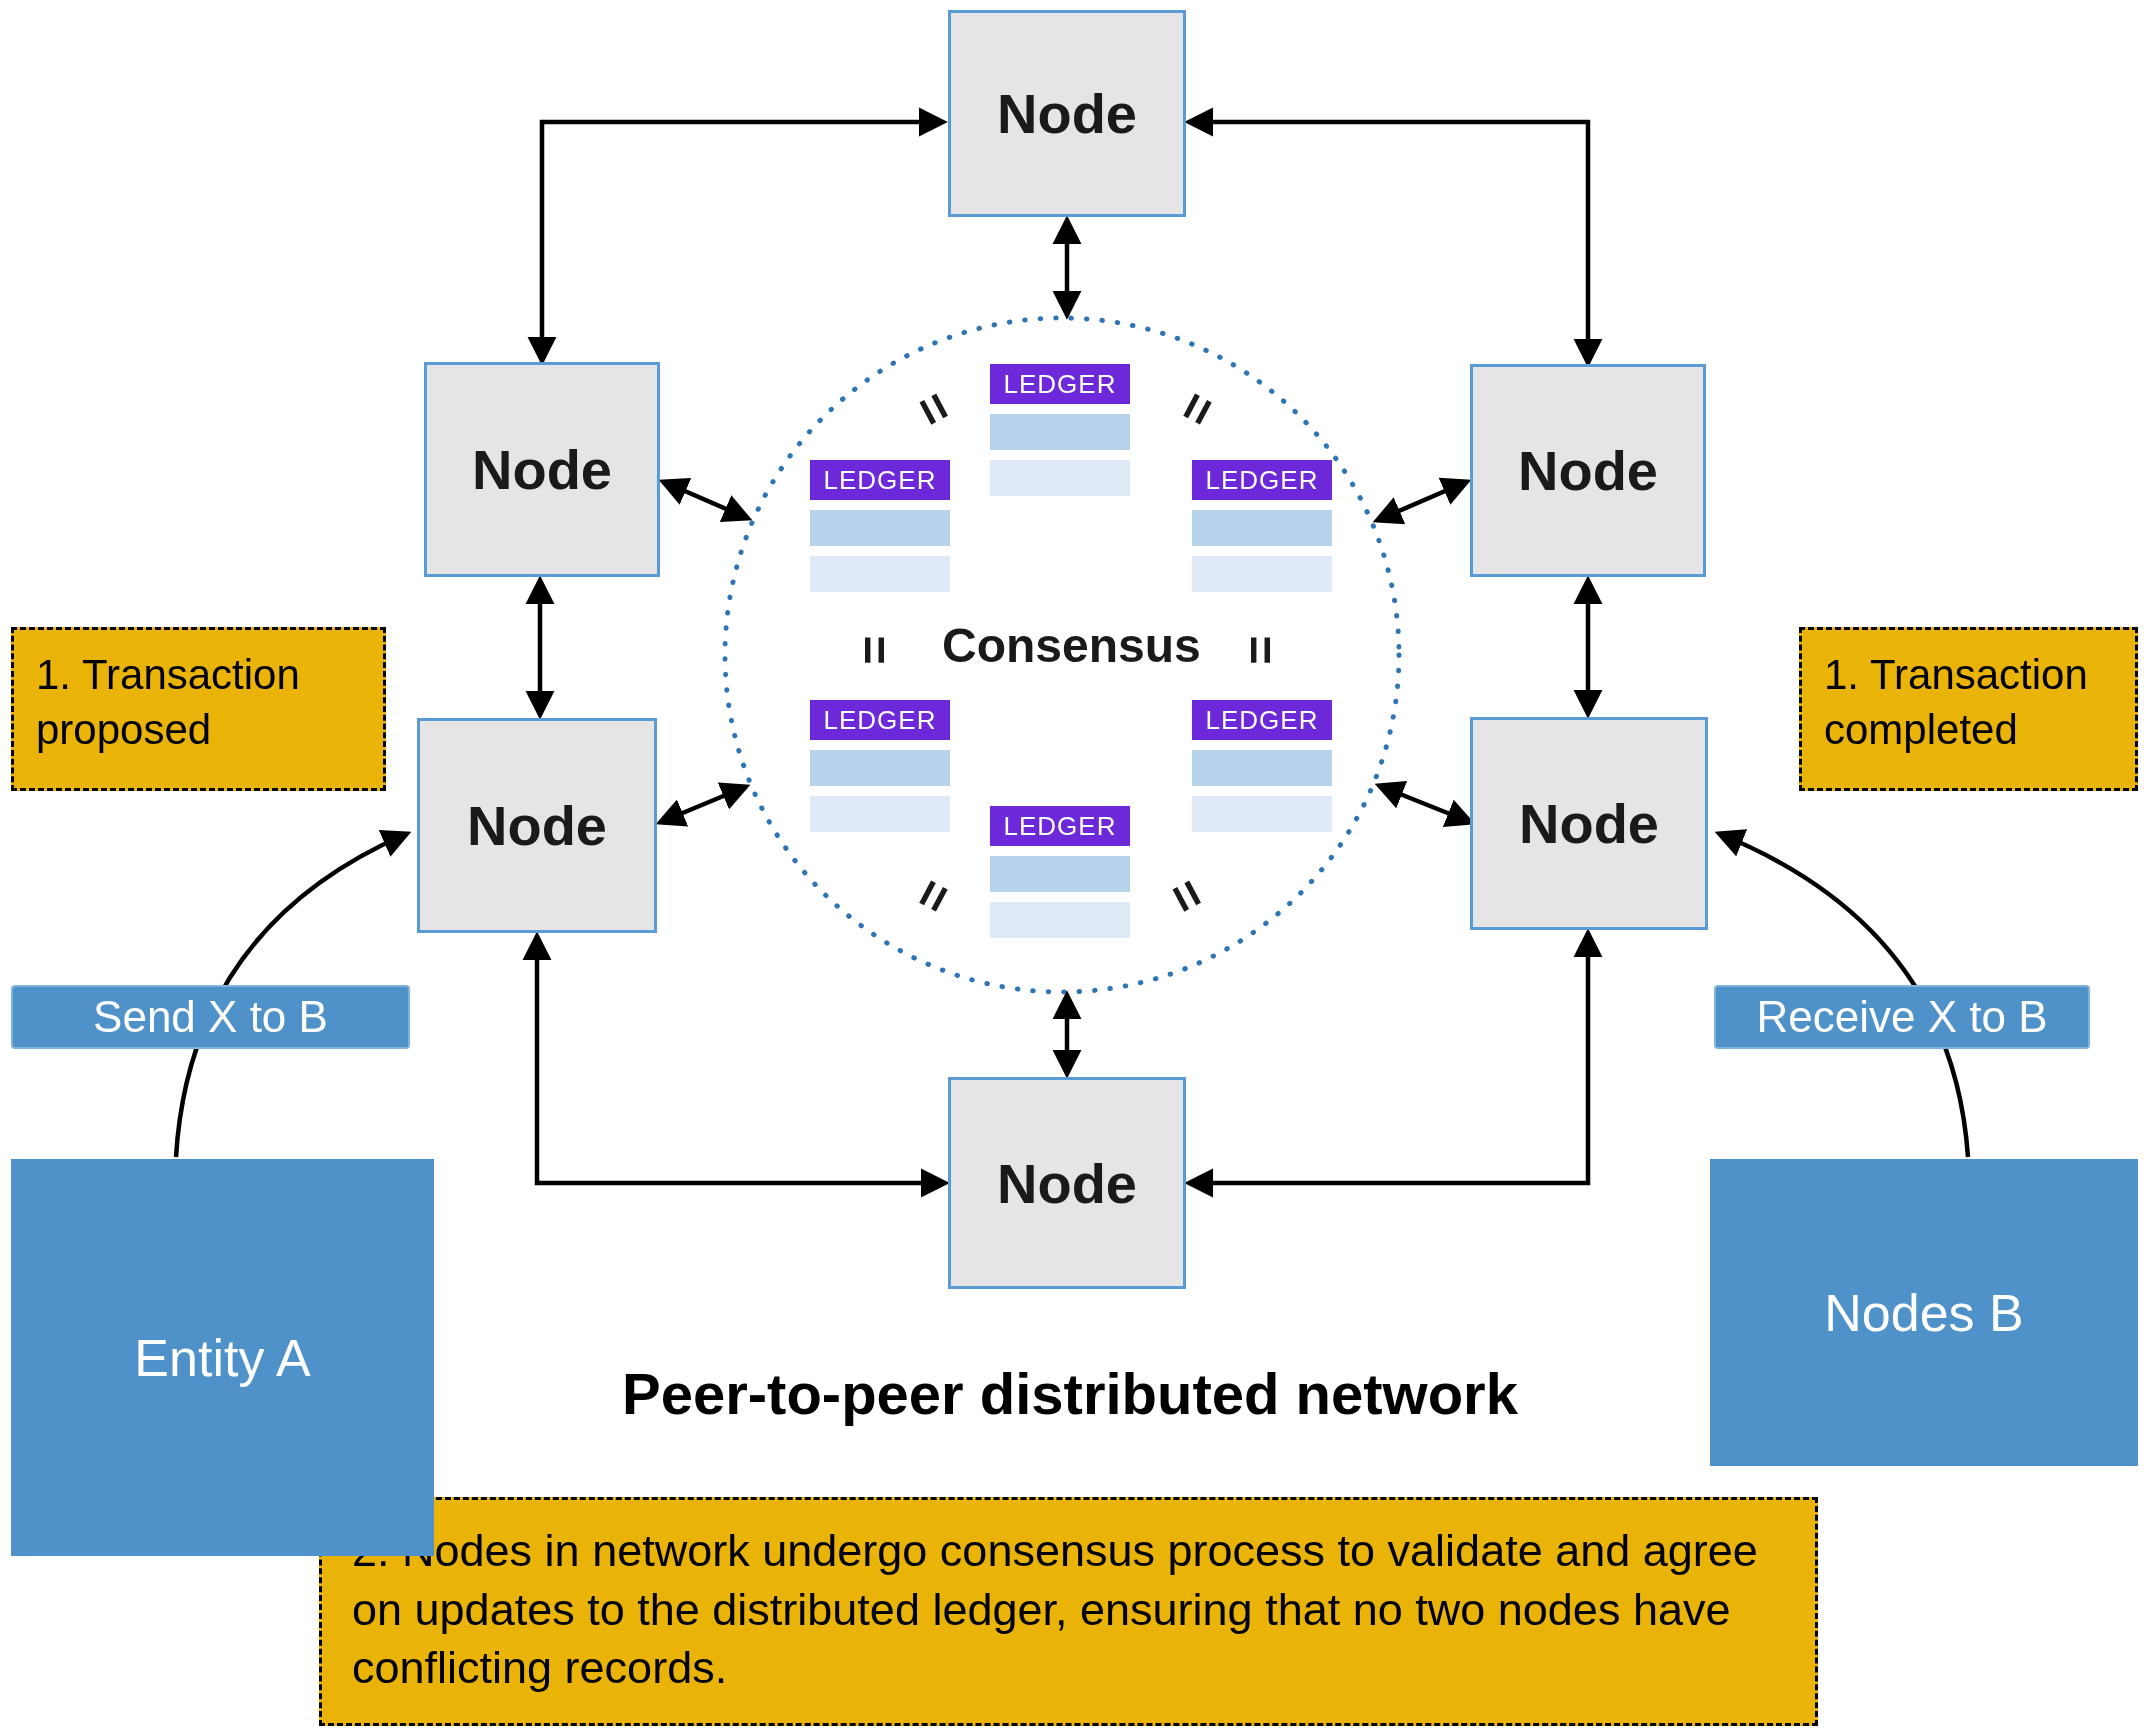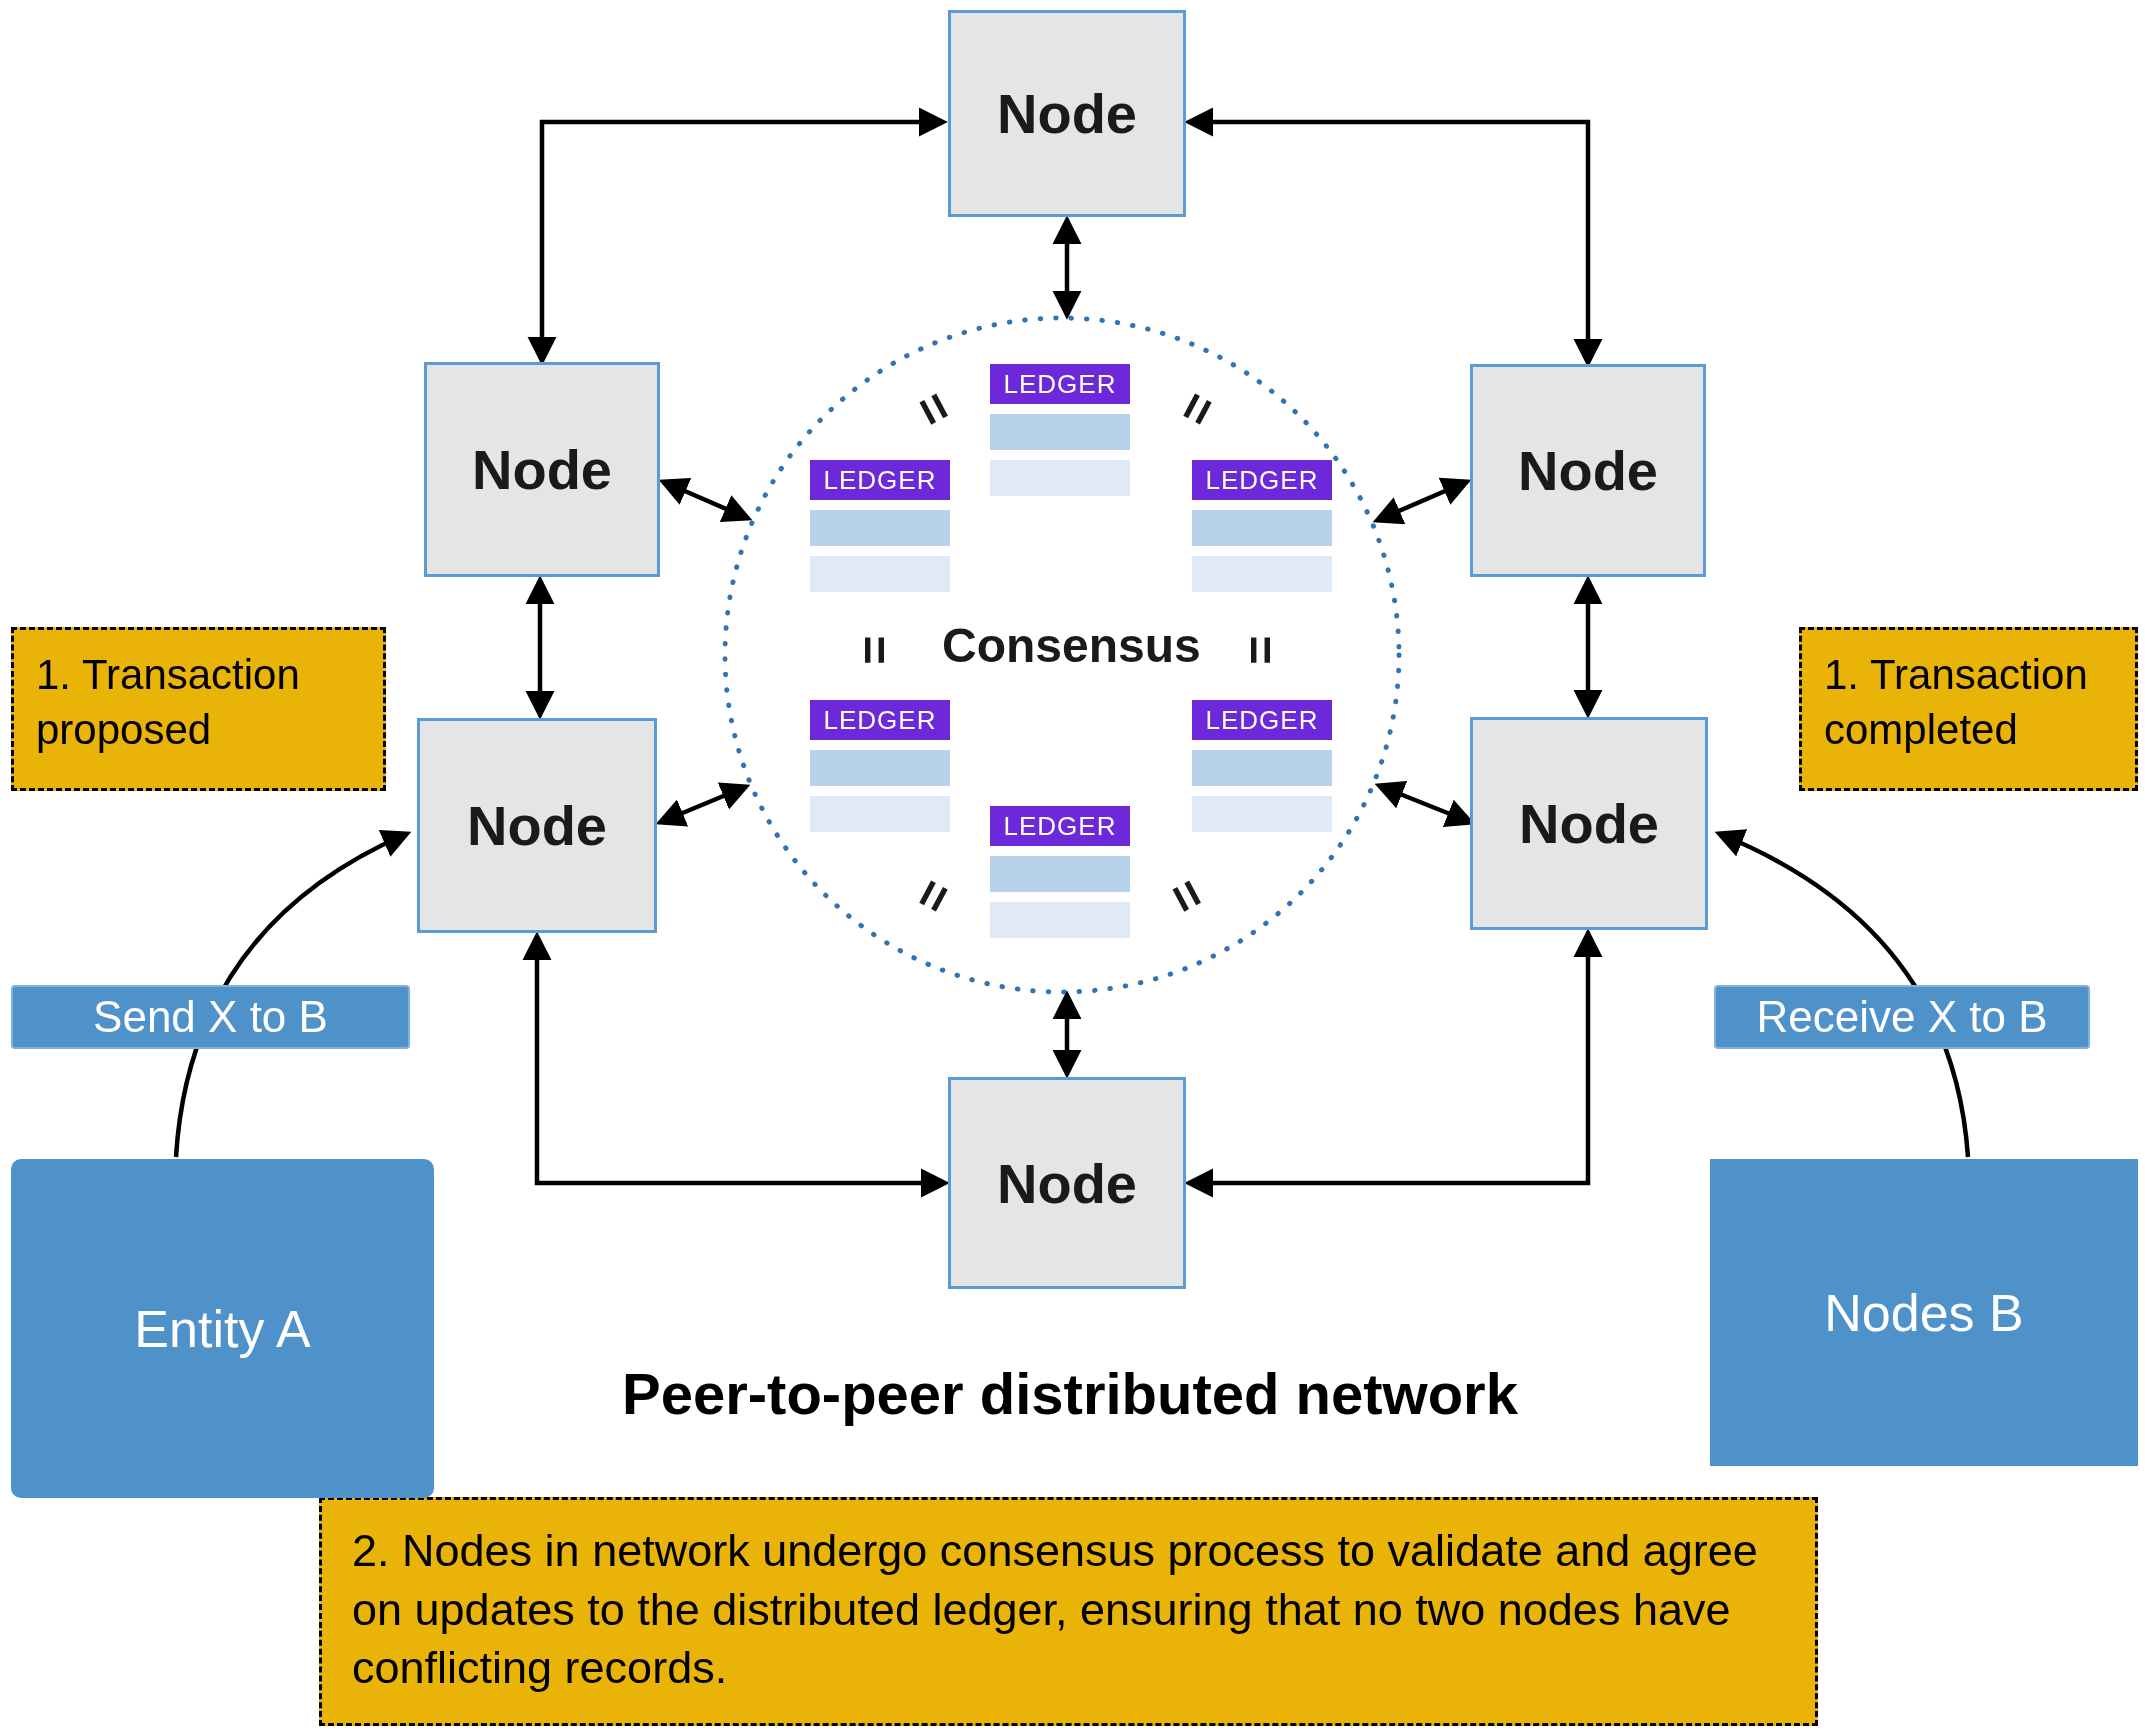--- a/index.html
+++ b/index.html
@@ -249,21 +249,21 @@
     <span>2. Nodes in network undergo consensus process to validate and agree on updates to the distributed ledger, ensuring that no two nodes have conflicting records.</span>
   </div>
 
   <div class="pill" style="left:11px; top:985px; width:399px; height:64px;">
     <span>Send X to B</span>
   </div>
   <div class="pill" style="left:1714px; top:985px; width:376px; height:64px;">
     <span>Receive X to B</span>
   </div>
 
-  <div class="entity" style="left:11px; top:1159px; width:423px; height:339px;border-radius:10px;">
+  <div class="entity" style="left:11px; top:1159px; width:423px; height:397px;">
     <span>Entity A</span>
   </div>
   <div class="entity" style="left:1710px; top:1159px; width:428px; height:307px;">
     <span>Nodes B</span>
   </div>
 
   <div id="diagram-title">Peer-to-peer distributed network</div>
 
 </div>
 

